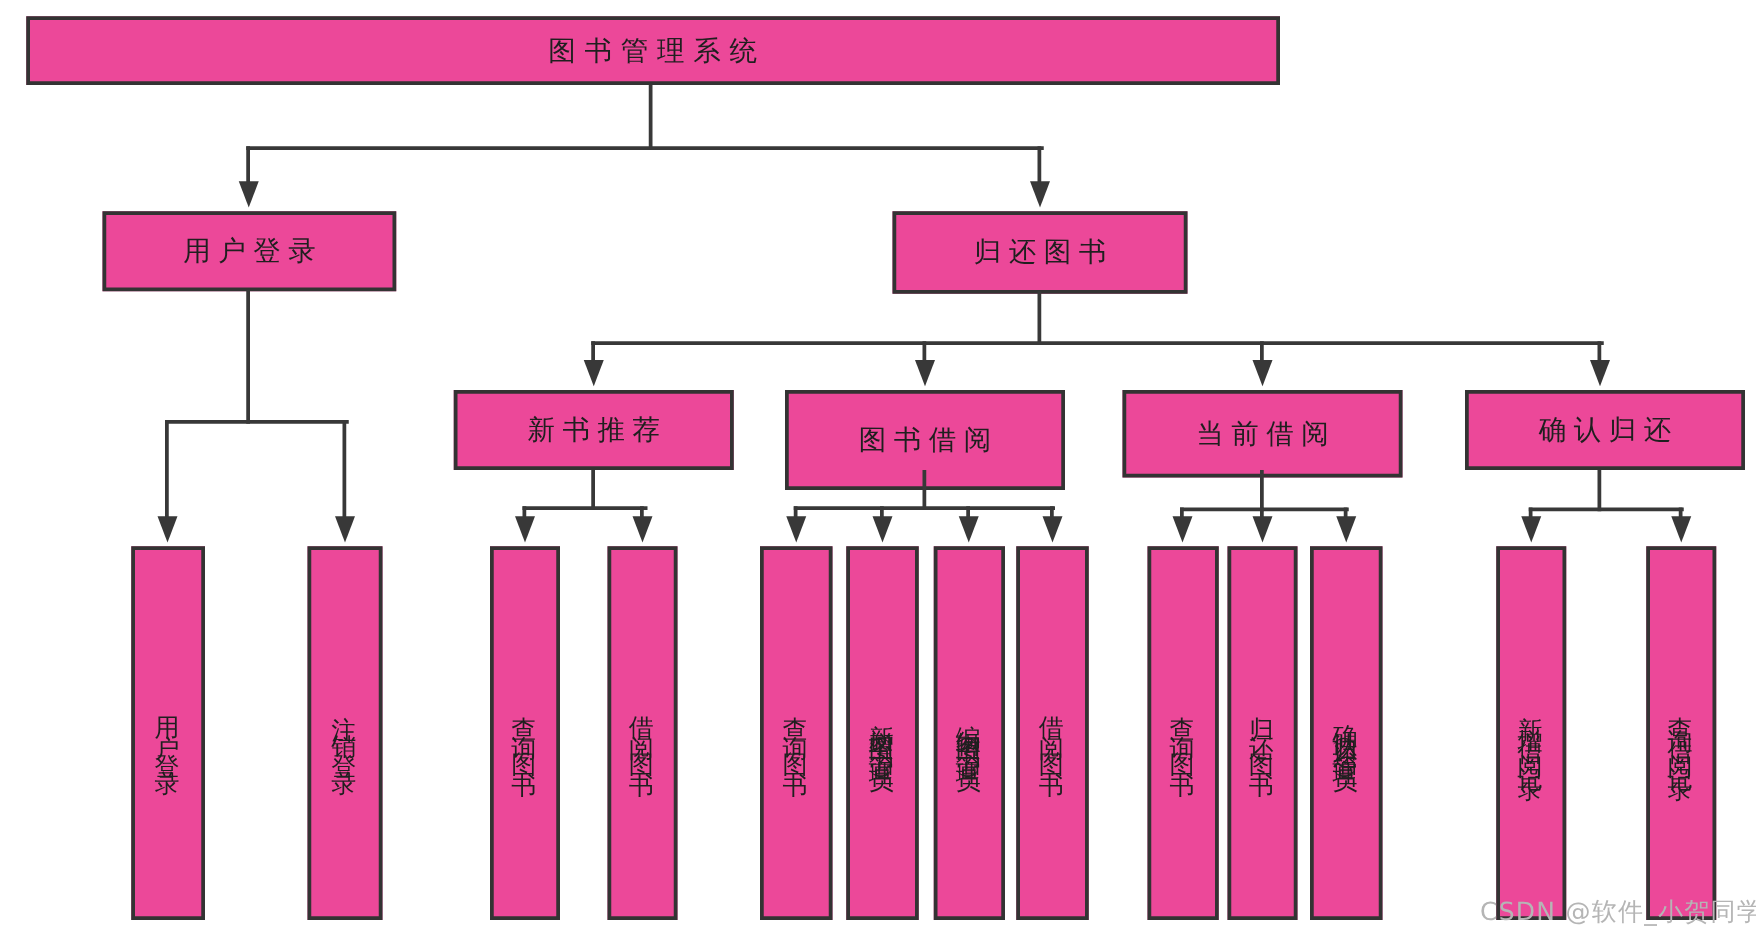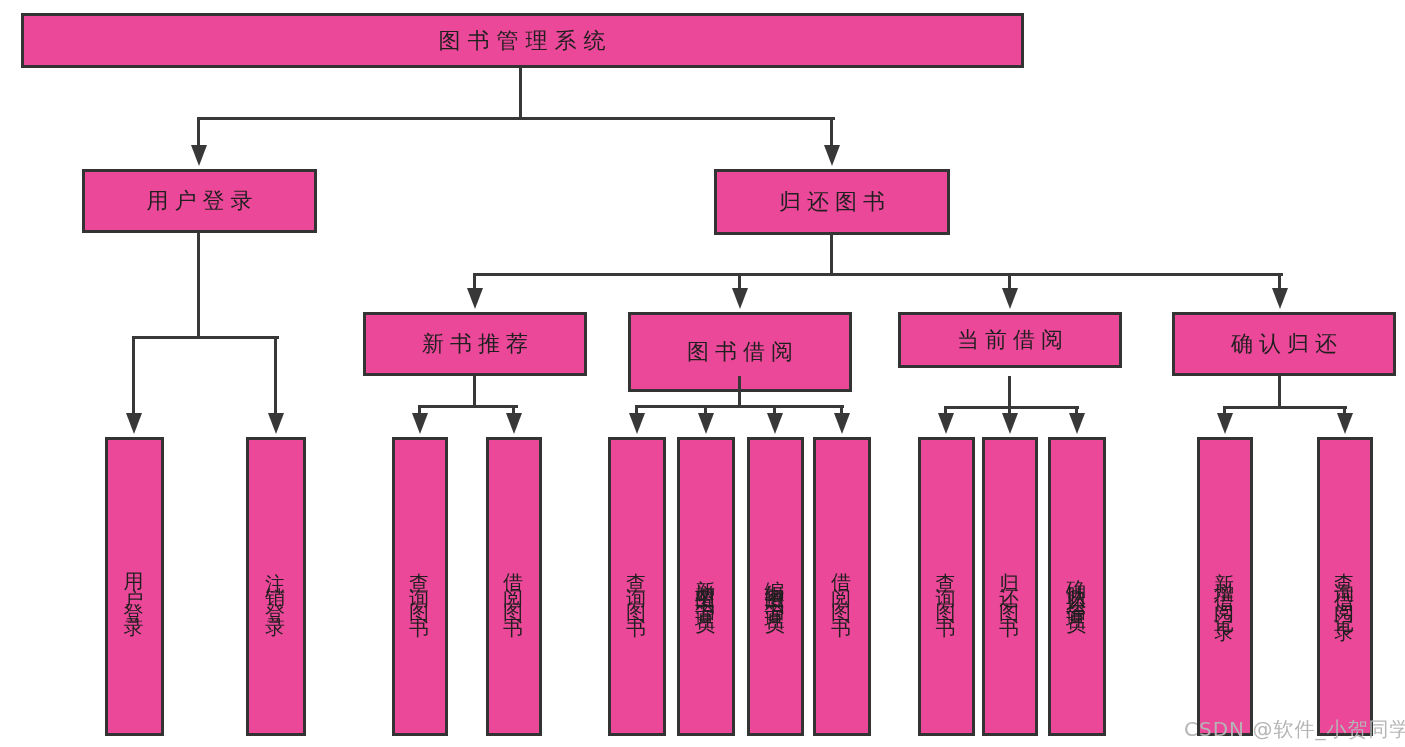--- a/index.html
+++ b/index.html
@@ -74,21 +74,21 @@
   <div class="node h-node" style="left:714px; top:169px; width:236px; height:66px;">
     <span class="lbl">归还图书</span>
   </div>
 
   <div class="node h-node" style="left:363px; top:312px; width:224px; height:64px;">
     <span class="lbl">新书推荐</span>
   </div>
   <div class="node h-node" style="left:628px; top:312px; width:224px; height:80px;">
     <span class="lbl">图书借阅</span>
   </div>
-  <div class="node h-node" style="left:898px; top:312px; width:224px; height:56px;">
+  <div class="node h-node" style="left:898px; top:312px; width:224px; height:70px;">
     <span class="lbl">当前借阅</span>
   </div>
   <div class="node h-node" style="left:1172px; top:312px; width:224px; height:64px;">
     <span class="lbl">确认归还</span>
   </div>
 
   <div class="node leaf" style="left:105px; top:437px; width:59px; height:299px;">
     <span class="lbl">用户登录</span>
   </div>
   <div class="node leaf" style="left:246px; top:437px; width:60px; height:299px;">

